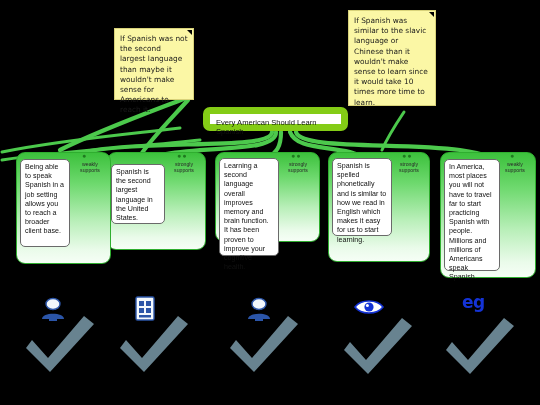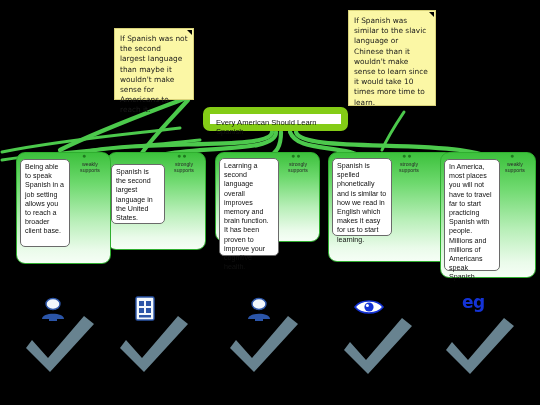--- a/index.html
+++ b/index.html
@@ -85,21 +85,21 @@
     <div class="rel" style="left:57px;top:9px;">weakly supports</div>
   </div>
 
   <div class="argwrap" style="left:215px;top:152px;width:103px;height:88px;">
     <div class="argbg"></div>
     <div class="argtext" style="left:4px;top:6px;width:60px;height:98px;">Learning a second language overall improves memory and brain function. It has been proven to improve your cognitive health.</div>
     <div class="dots" style="left:76px;top:0px;">●●</div>
     <div class="rel" style="left:66px;top:9px;">strongly supports</div>
   </div>
 
-  <div class="argwrap" style="left:328px;top:152px;width:100px;height:108px;padding-left:24px;">
+  <div class="argwrap" style="left:328px;top:152px;width:100px;height:108px;">
     <div class="argbg"></div>
     <div class="argtext" style="left:4px;top:6px;width:60px;height:78px;">Spanish is spelled phonetically and is similar to how we read in English which makes it easy for us to start learning.</div>
     <div class="dots" style="left:74px;top:0px;">●●</div>
     <div class="rel" style="left:64px;top:9px;">strongly supports</div>
   </div>
 
   <div class="argwrap" style="left:440px;top:152px;width:94px;height:124px;">
     <div class="argbg"></div>
     <div class="argtext" style="left:4px;top:7px;width:56px;height:112px;">In America, most places you will not have to travel far to start practicing Spanish with people. Millions and millions of Americans speak Spanish.</div>
     <div class="dots" style="left:70px;top:0px;">●</div>

